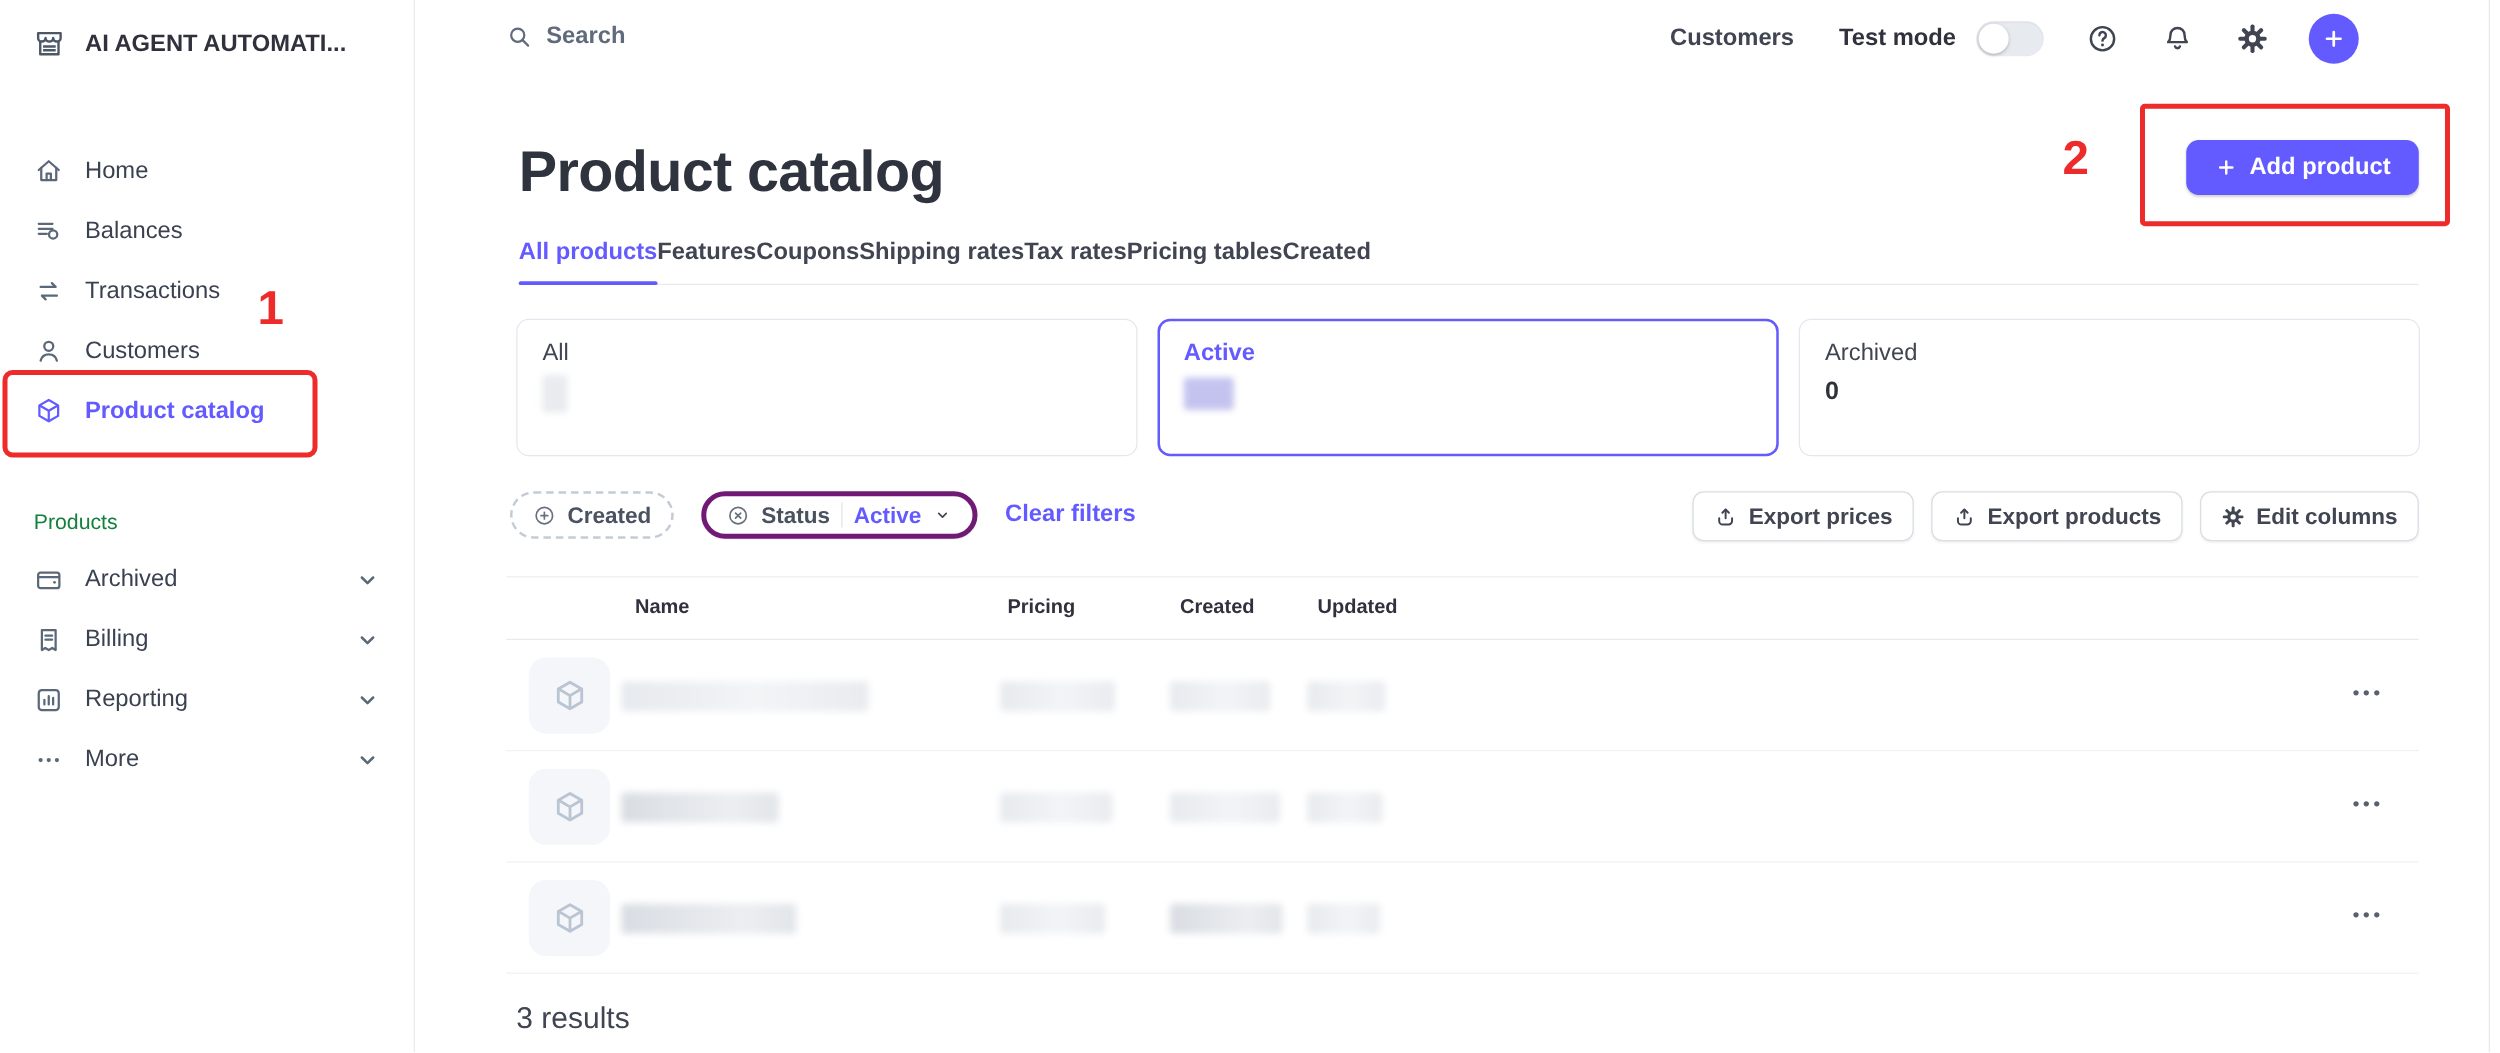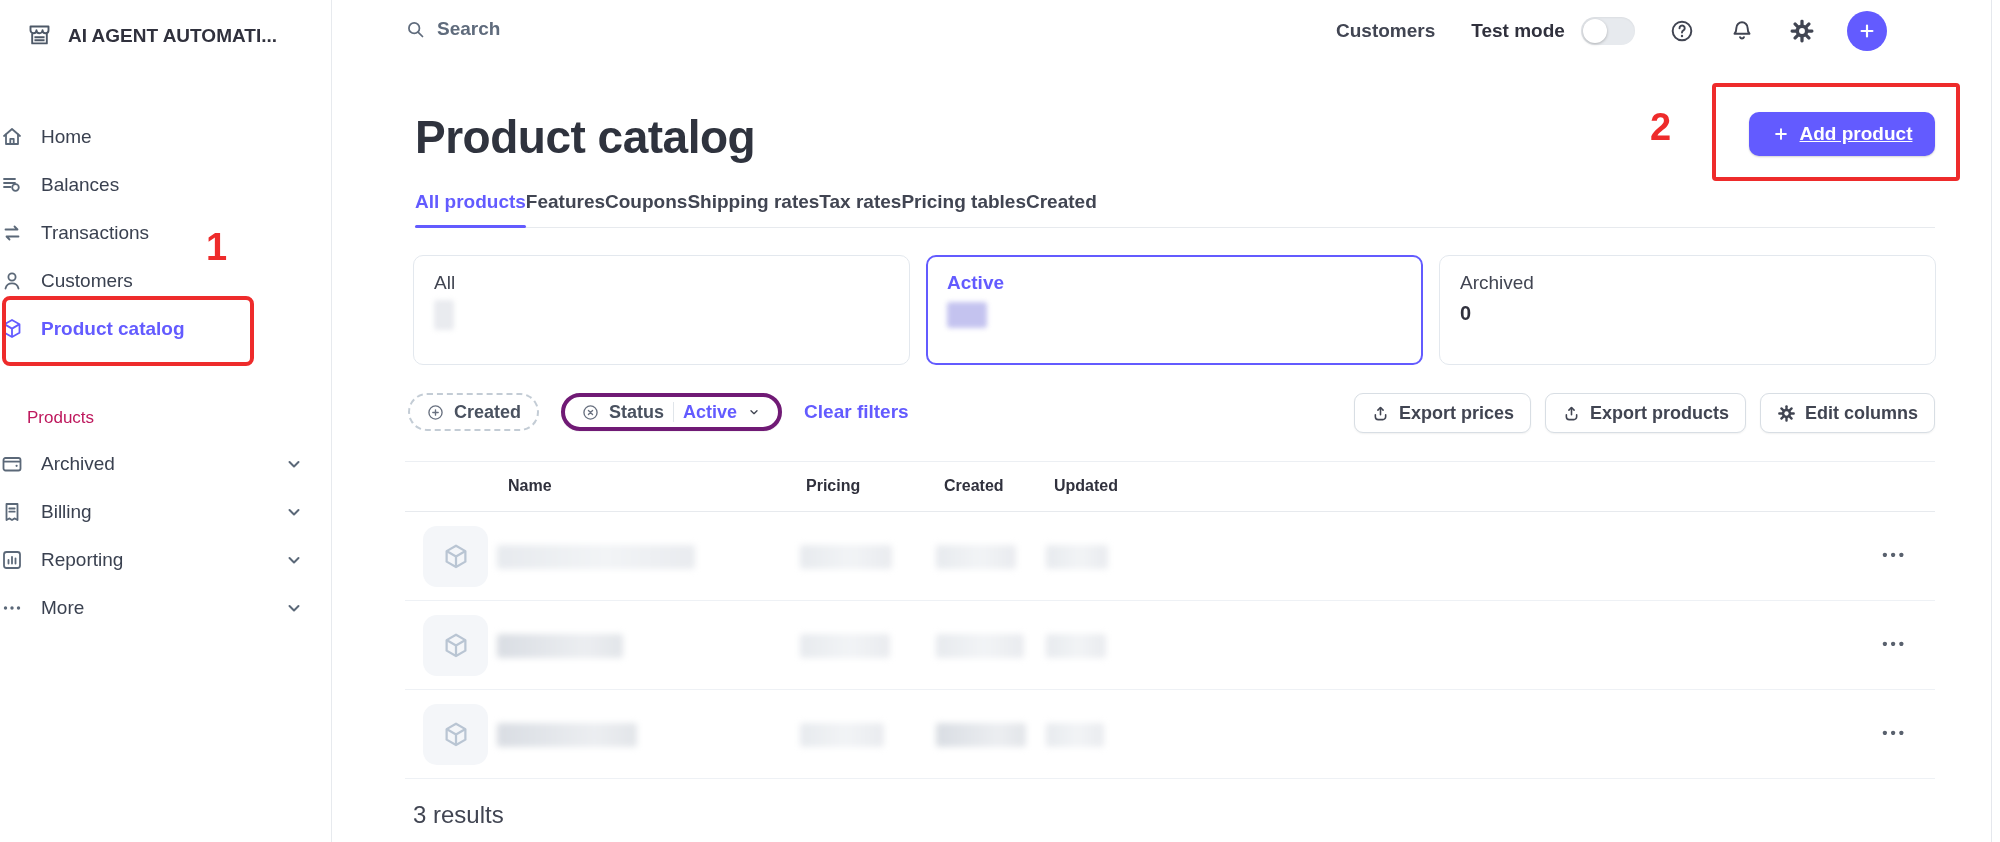--- a/index.html
+++ b/index.html
@@ -11,26 +11,26 @@
   }
   .stage { position:relative; width:1990px; height:842px; background:#fff; }
 
   
   .sidebar { position:absolute; left:0; top:0; width:332px; height:842px; background:#fff; border-right:1px solid #e7eaee; }
   .brand { position:absolute; left:26px; top:22px; display:flex; align-items:center; gap:15px; cursor:pointer; }
   .brand svg { width:27px; height:27px; color:#4d5867; flex:none; }
   .brand-label { font-size:19px; font-weight:700; color:#30313d; white-space:nowrap; }
   .nav { position:absolute; left:0; top:113px; width:332px; }
   .nav2 { position:absolute; left:0; top:440px; width:332px; }
-  .nav-item { position:relative; display:flex; align-items:center; gap:17px; height:48px; cursor:pointer; }
+  .nav-item { position:relative; display:flex; align-items:center; gap:17px; height:48px; padding-left:27px; cursor:pointer; }
   .nav-item svg { width:24px; height:24px; color:#5b6878; flex:none; }
   .nav-label { font-size:19px; color:#3a4150; white-space:nowrap; }
   .nav-item.active svg { color:#635bff; }
   .nav-item.active .nav-label { color:#635bff; font-weight:700; }
-  .section-label { position:absolute; left:27px; top:408px; font-size:17px; color:#be185d; }
+  .section-label { position:absolute; left:27px; top:408px; font-size:17px; color:#15803d; }
   .chev { position:absolute; right:26px; top:50%; transform:translateY(-50%); width:18px; height:18px; color:#68707f; }
 
   
   .rbox1 { position:absolute; left:2px; top:296px; width:252px; height:70px; border:4px solid #ee2b2b; border-radius:8px; z-index:6; pointer-events:none; }
   .rnum1 { position:absolute; left:206px; top:226px; font-size:38px; font-weight:700; color:#ee2b2b; z-index:6; }
   .rbox2 { position:absolute; left:1712px; top:83px; width:248px; height:98px; border:4px solid #ee2b2b; border-radius:4px; z-index:6; pointer-events:none; }
   .rnum2 { position:absolute; left:1650px; top:106px; font-size:38px; font-weight:700; color:#ee2b2b; z-index:6; }
 
   
   .search { position:absolute; left:405px; top:18px; display:flex; align-items:center; gap:11px; cursor:pointer; }
@@ -43,21 +43,21 @@
   .toggle .knob { position:absolute; left:2px; top:2px; width:24px; height:24px; border-radius:50%; background:#fff; box-shadow:0 1px 3px rgba(0,0,0,.25); }
   .icon-btn { margin-left:34px; cursor:pointer; display:flex; align-items:center; }
   .icon-btn svg { width:26px; height:26px; color:#414552; }
   .avatar { margin-left:32px; width:40px; height:40px; border-radius:50%; background:#635bff; display:flex; align-items:center; justify-content:center; cursor:pointer; }
   .avatar svg { width:20px; height:20px; color:#fff; }
 
   
   .page-title { position:absolute; left:415px; top:110px; font-size:46px; font-weight:700; letter-spacing:-.5px; color:#2f333e; }
   .add-btn { position:absolute; left:1749px; top:112px; width:186px; height:44px; border-radius:10px; background:#635bff; color:#fff;
     display:flex; align-items:center; justify-content:center; gap:10px; font-size:19px; font-weight:700; cursor:pointer; z-index:7;
-    box-shadow:0 1px 2px rgba(0,0,0,.18);text-decoration:underline; }
+    box-shadow:0 1px 2px rgba(0,0,0,.18); }
   .add-btn svg { width:18px; height:18px; }
 
   
   .tabs { position:absolute; left:415px; top:191px; width:1520px; display:flex; border-bottom:1px solid #e7eaee; }
   .tab { position:relative; font-size:19px; font-weight:600; color:#414552; padding-bottom:14px; cursor:pointer; white-space:nowrap; }
   .tab.active { color:#635bff; }
   .tab.active::after { content:""; position:absolute; left:0; right:0; bottom:-1px; height:3px; border-radius:2px; background:#635bff; }
 
   
   .cards { position:absolute; left:413px; top:255px; width:1523px; height:110px; display:flex; gap:16px; }

